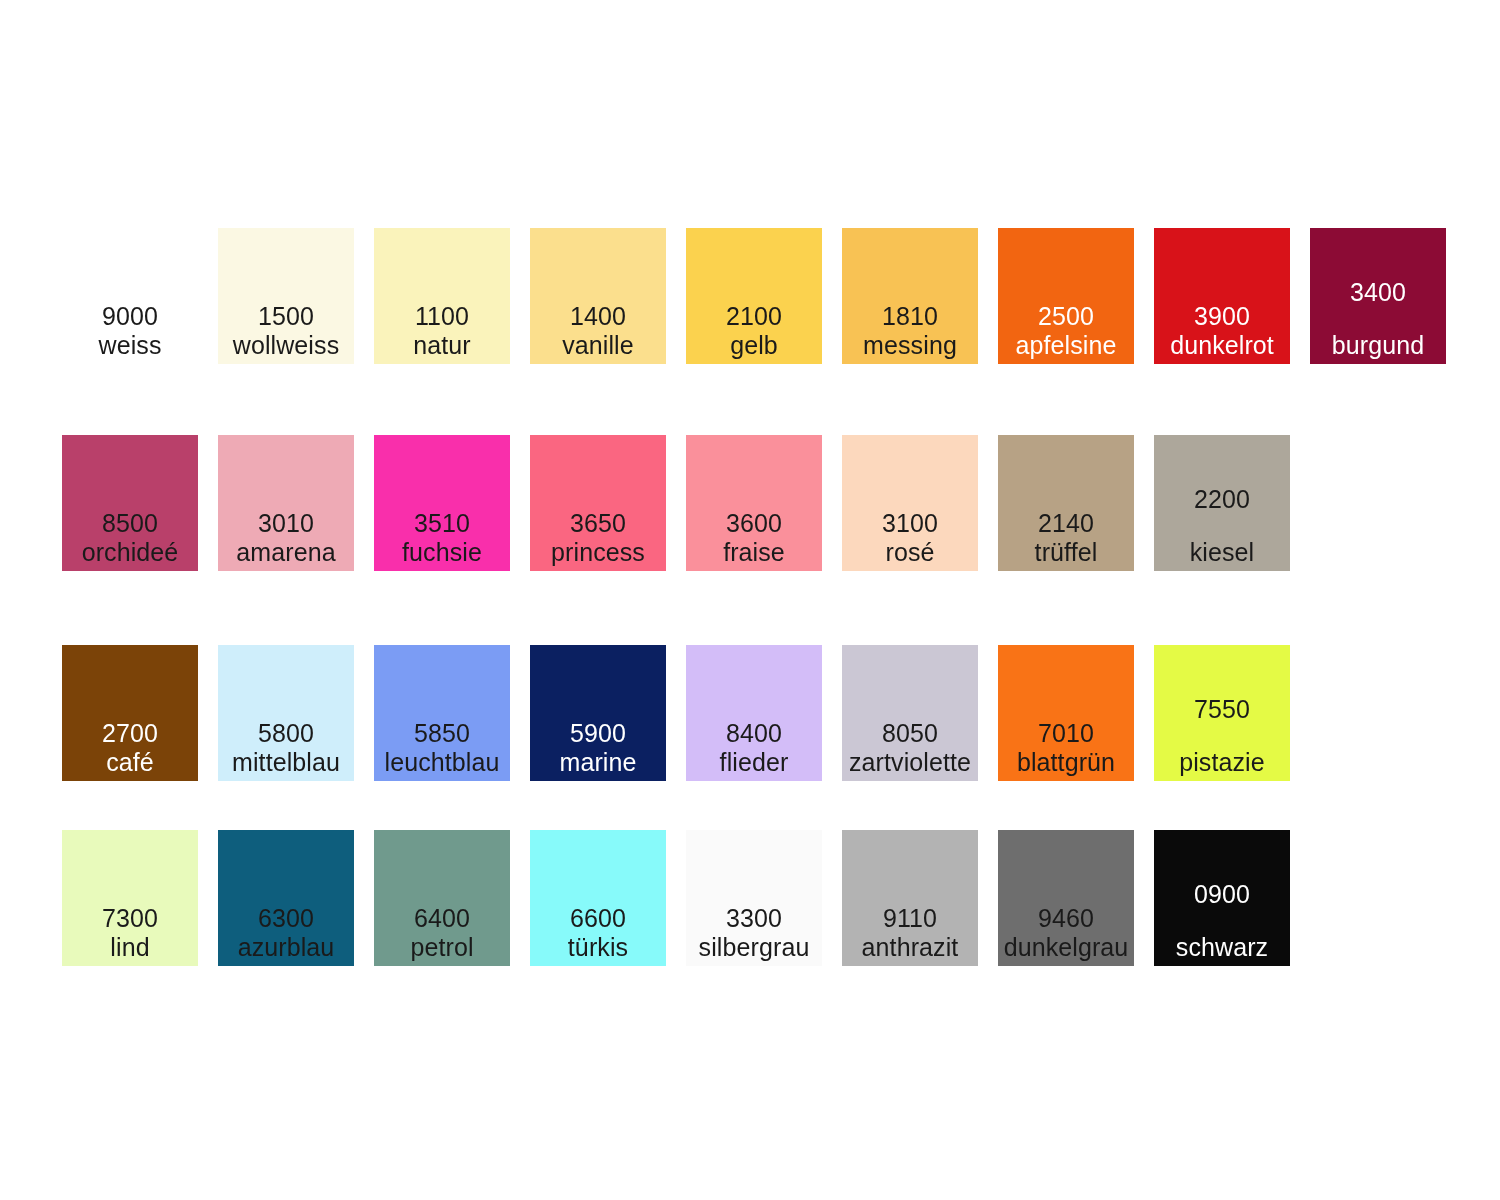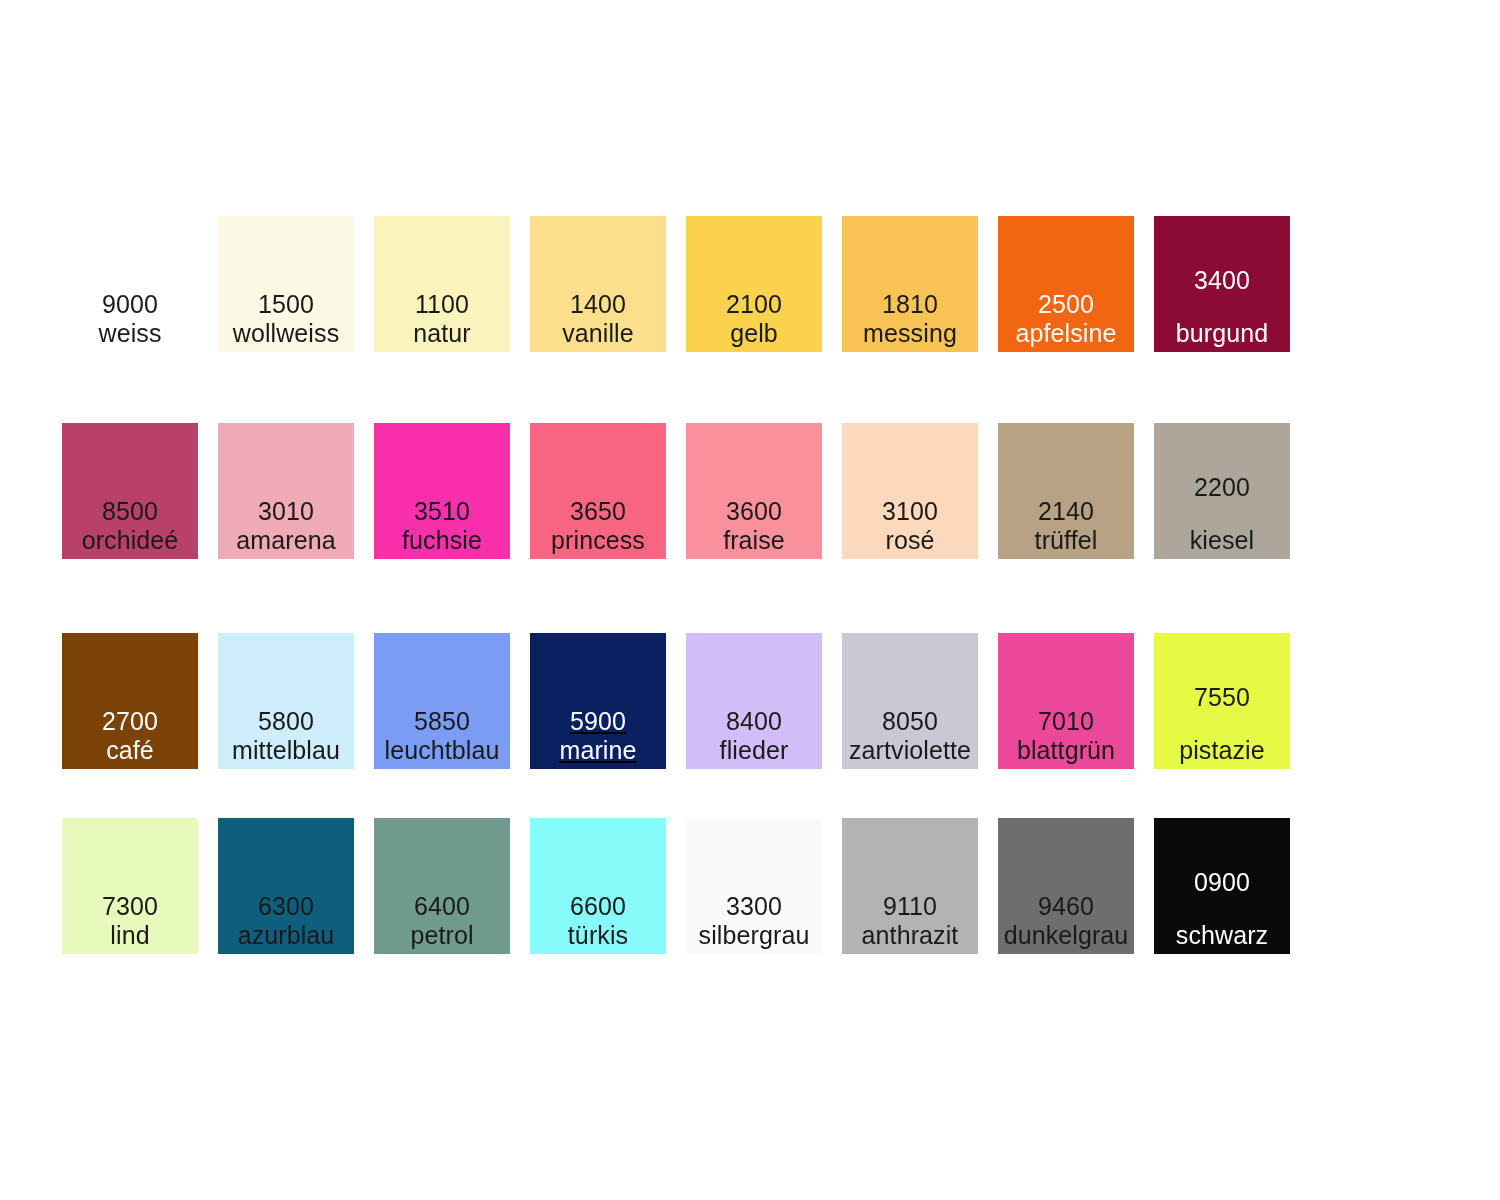--- a/index.html
+++ b/index.html
@@ -18,21 +18,21 @@
   #palette-sheet {
     position: relative;
     width: 1500px;
     height: 1200px;
     background: #ffffff;
   }
 
   .swatch-grid {
     position: absolute;
     left: 62px;
-    top: 216px;
+    top: 228px;
     width: 1390px;
   }
 
   .swatch-row {
     display: flex;
     flex-direction: row;
     align-items: flex-start;
   }
 
   
@@ -108,20 +108,24 @@
           <span class="swatch-name">gelb</span>
         </div>
         <div class="swatch-cell row-0 text-dark" style="background: rgb(248, 194, 84);">
           <span class="swatch-code">1810</span>
           <span class="swatch-name">messing</span>
         </div>
         <div class="swatch-cell row-0 text-light" style="background: rgb(242, 101, 17);">
           <span class="swatch-code">2500</span>
           <span class="swatch-name">apfelsine</span>
         </div>
+        <div class="swatch-cell row-0 text-light" style="background: rgb(216, 18, 25);">
+          <span class="swatch-code">3900</span>
+          <span class="swatch-name">dunkelrot</span>
+        </div>
         <div class="swatch-cell row-0 text-light" style="background: rgb(140, 11, 53);">
           <span class="swatch-code">3400</span>
           <span class="swatch-name">burgund</span>
         </div>
       </div>
       <div class="swatch-row row-1">
         <div class="swatch-cell row-1 text-dark" style="background: rgb(185, 64, 106);">
           <span class="swatch-code">8500</span>
           <span class="swatch-name">orchideé</span>
         </div>
@@ -160,33 +164,33 @@
           <span class="swatch-name">café</span>
         </div>
         <div class="swatch-cell row-2 text-dark" style="background: rgb(207, 238, 251);">
           <span class="swatch-code">5800</span>
           <span class="swatch-name">mittelblau</span>
         </div>
         <div class="swatch-cell row-2 text-dark" style="background: rgb(123, 156, 244);">
           <span class="swatch-code">5850</span>
           <span class="swatch-name">leuchtblau</span>
         </div>
-        <div class="swatch-cell row-2 text-light" style="background: rgb(11, 32, 97); text-decoration: underline;">
+        <div class="swatch-cell row-2 text-light" style="background: rgb(11, 32, 97);">
           <span class="swatch-code">5900</span>
           <span class="swatch-name">marine</span>
         </div>
         <div class="swatch-cell row-2 text-dark" style="background: rgb(211, 189, 248);">
           <span class="swatch-code">8400</span>
           <span class="swatch-name">flieder</span>
         </div>
         <div class="swatch-cell row-2 text-dark" style="background: rgb(203, 199, 212);">
           <span class="swatch-code">8050</span>
           <span class="swatch-name">zartviolette</span>
         </div>
-        <div class="swatch-cell row-2 text-dark" style="background: #ec4899;">
+        <div class="swatch-cell row-2 text-dark" style="background: #f97316;">
           <span class="swatch-code">7010</span>
           <span class="swatch-name">blattgrün</span>
         </div>
         <div class="swatch-cell row-2 text-dark" style="background: rgb(228, 250, 69);">
           <span class="swatch-code">7550</span>
           <span class="swatch-name">pistazie</span>
         </div>
       </div>
       <div class="swatch-row row-3">
         <div class="swatch-cell row-3 text-dark" style="background: rgb(232, 250, 187);">

